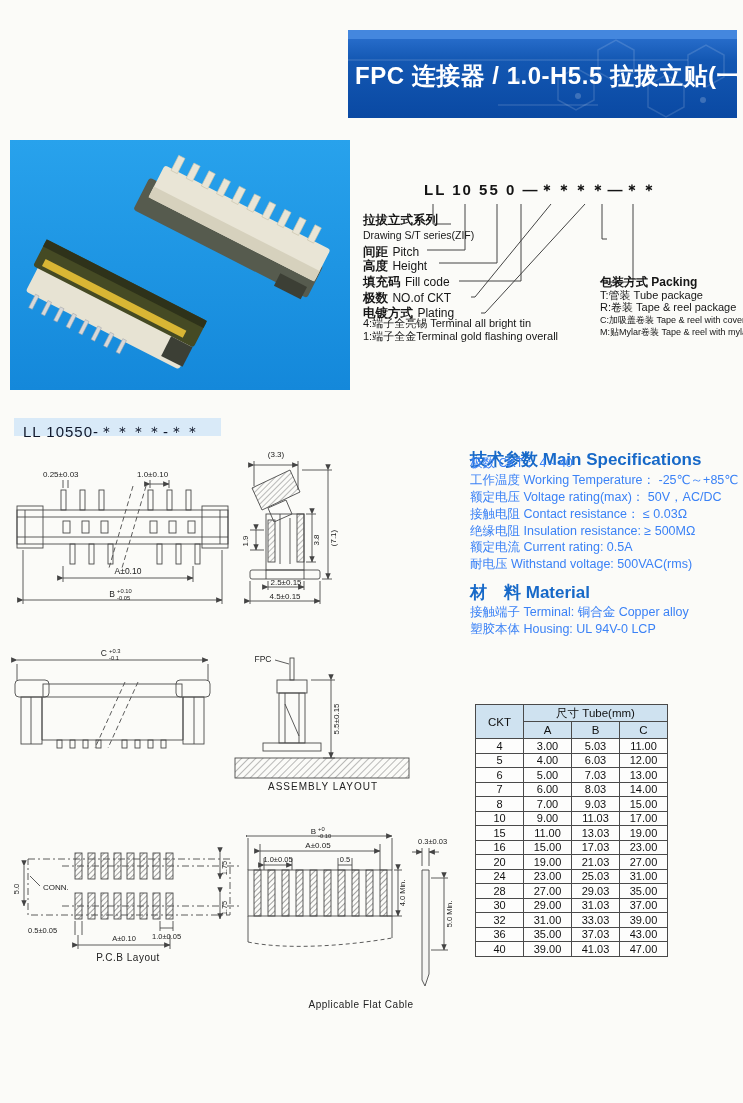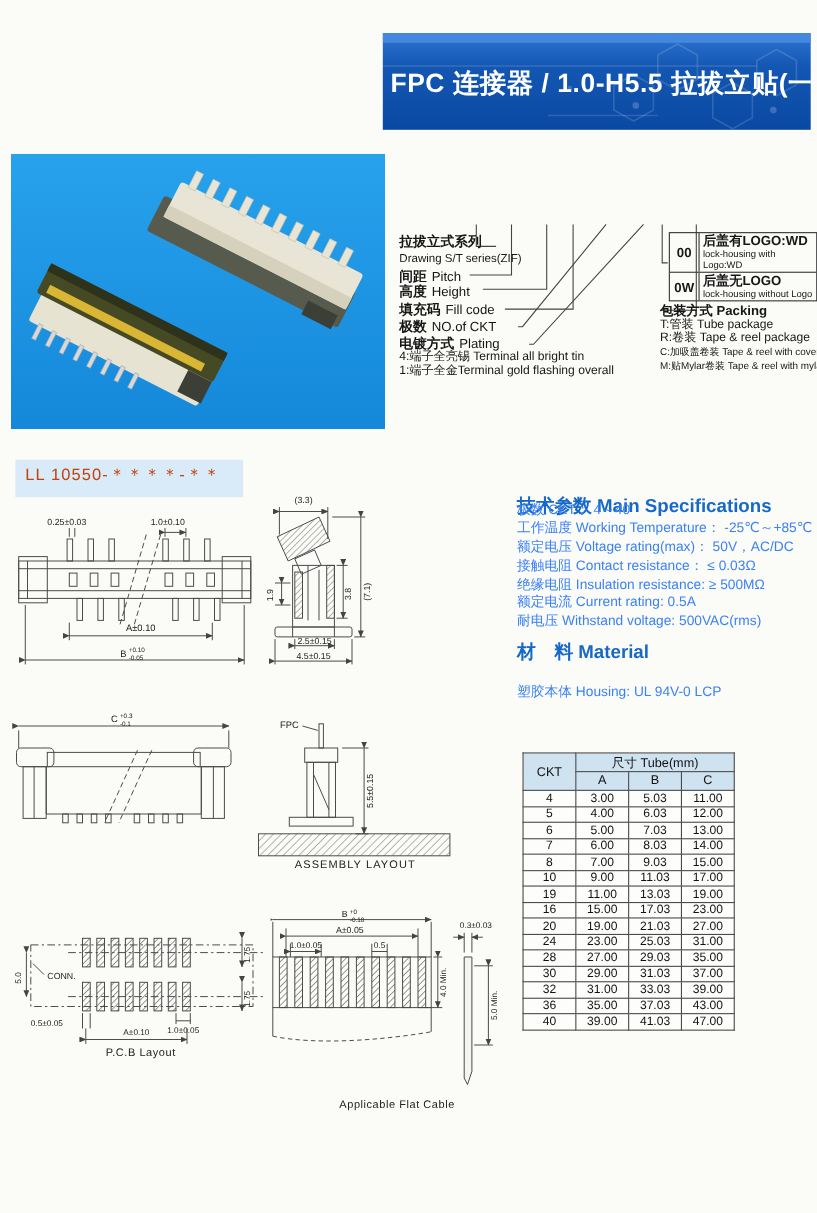--- a/index.html
+++ b/index.html
@@ -23,27 +23,27 @@
   .logo-row:last-child{border-bottom:none;}
   .logo-code{width:26px;border-right:1px solid #333;display:flex;align-items:center;justify-content:center;font-size:12px;font-weight:bold;}
   .logo-desc{flex:1;padding:1px 3px;}
   .logo-zh{font-size:12px;font-weight:bold;line-height:13px;}
   .logo-en{font-size:8.6px;line-height:10px;}
   .packing{left:600px;top:276px;line-height:12.5px;white-space:nowrap;}
   .packing-title{font-size:12px;font-weight:bold;}
   .packing-opt{font-size:11px;}
   .packing-opt.small{font-size:9px;}
   
-  .part-label{left:14px;top:418px;width:198px;height:34px;background:#d9eaf8;font-size:15px;
-              line-height:27px;padding-left:9px;letter-spacing:1px;color:#c2410c;font-weight:500;white-space:nowrap;}
+  .part-label{left:14px;top:418px;width:198px;height:18px;background:#d9eaf8;font-size:15px;
+              line-height:27px;padding-left:9px;letter-spacing:1px;color:#0f172a;font-weight:500;white-space:nowrap;}
   
   .spec-head{font-size:17px;font-weight:bold;color:#1769c8;white-space:nowrap;}
   .spec-item{font-size:12.5px;color:#3b82f6;white-space:nowrap;}
   
-  .size-table{left:475px;top:684px;border-collapse:collapse;font-size:11px;color:#111;}
+  .size-table{left:475px;top:704px;border-collapse:collapse;font-size:11px;color:#111;}
   .size-table th,.size-table td{border:1px solid #4a4a4a;text-align:center;padding:0;}
   .size-table th{background:#cfe2f0;font-weight:normal;height:16px;font-size:11.5px;}
   .size-table td{height:13.5px;width:47px;background:#fdfdfc;}
   .size-table .ckt-col{width:47px;}
   
   .cap{font-size:10px;color:#222;letter-spacing:1px;text-align:center;white-space:nowrap;}
   svg text{fill:#222;font-family:"Liberation Sans","DejaVu Sans",sans-serif;}
 </style>
 </head>
 <body>
@@ -111,20 +111,21 @@
           <rect x="-36" y="22" width="4" height="15"></rect>
         <rect x="-22" y="22" width="4" height="15"></rect>
           <rect x="-8" y="22" width="4" height="15"></rect>
         <rect x="6" y="22" width="4" height="15"></rect>
           <rect x="20" y="22" width="4" height="15"></rect>
       </g>
       <rect x="62" y="-2" width="24" height="22" fill="#3c3f35"></rect>
     </g>
   </svg>
 
+  <div class="abs pn-code">LL 10 55 0 —＊＊＊＊—＊＊</div>
 
   <svg class="abs" style="left:355px;top:170px" width="388" height="180" viewBox="0 0 388 180">
     <g fill="none" stroke="#444" stroke-width="1">
       <path d="M78,34 V54 H96"></path>
       <path d="M110,34 V80 H72"></path>
       <path d="M142,34 V93 H84"></path>
       <path d="M166,34 V111 H104"></path>
       <path d="M196,34 L120,127 H116"></path>
       <path d="M230,34 L130,143 H126"></path>
       <path d="M247,34 V69 H252"></path>
@@ -152,36 +153,20 @@
     <span class="pn-zh">极数</span>
     <span class="pn-en" style="font-size:12px">NO.of CKT</span>
   </div>
   <div class="abs pn-field" style="left:363px;top:303px">
     <span class="pn-zh">电镀方式</span>
     <span class="pn-en" style="font-size:12px">Plating</span>
   </div>
   <div class="abs pn-note" style="left:363px;top:316px">4:端子全亮锡 Terminal all bright tin</div>
   <div class="abs pn-note" style="left:363px;top:329px">1:端子全金Terminal gold flashing overall</div>
 
-  <div class="abs logo-table">
-    <div class="logo-row">
-      <div class="logo-code">00</div>
-      <div class="logo-desc">
-        <div class="logo-zh">后盖有LOGO:WD</div>
-        <div class="logo-en">lock-housing with Logo:WD</div>
-      </div>
-    </div>
-    <div class="logo-row">
-      <div class="logo-code">0W</div>
-      <div class="logo-desc">
-        <div class="logo-zh">后盖无LOGO</div>
-        <div class="logo-en">lock-housing without Logo</div>
-      </div>
-    </div>
-  </div>
 
   <div class="abs packing">
     <div class="packing-title">包装方式 Packing</div>
     <div class="packing-opt">T:管装 Tube package</div>
     <div class="packing-opt">R:卷装 Tape &amp; reel package</div>
     <div class="packing-opt small">C:加吸盖卷装 Tape &amp; reel with cover package</div>
     <div class="packing-opt small">M:贴Mylar卷装 Tape &amp; reel with mylar package</div>
   </div>
 
   <div class="abs part-label">LL 10550-＊＊＊＊-＊＊</div>
@@ -478,20 +463,21 @@
   <div class="abs spec-head" style="left:470px;top:448px">技术参数 Main Specifications</div>
   <div class="abs spec-item" style="left:470px;top:455px">极数 CKT： 4～40</div>
   <div class="abs spec-item" style="left:470px;top:472px">工作温度 Working Temperature： -25℃～+85℃</div>
   <div class="abs spec-item" style="left:470px;top:489px">额定电压 Voltage rating(max)： 50V，AC/DC</div>
   <div class="abs spec-item" style="left:470px;top:506px">接触电阻 Contact resistance： ≤ 0.03Ω</div>
   <div class="abs spec-item" style="left:470px;top:523px">绝缘电阻 Insulation resistance: ≥ 500MΩ</div>
   <div class="abs spec-item" style="left:470px;top:539px">额定电流 Current rating: 0.5A</div>
   <div class="abs spec-item" style="left:470px;top:556px">耐电压 Withstand voltage: 500VAC(rms)</div>
 
   <div class="abs spec-head" style="left:470px;top:581px">材　料 Material</div>
+  <div class="abs spec-item" style="left:470px;top:604px">接触端子 Terminal: 铜合金 Copper alloy</div>
   <div class="abs spec-item" style="left:470px;top:621px">塑胶本体 Housing: UL 94V-0 LCP</div>
 
   <table class="abs size-table">
     <thead>
       <tr>
         <th rowspan="2" class="ckt-col">CKT</th>
         <th colspan="3">尺寸 Tube(mm)</th>
       </tr>
       <tr>
         <th>A</th>
@@ -530,21 +516,21 @@
           <td>9.03</td>
           <td>15.00</td>
         </tr>
       <tr>
           <td>10</td>
           <td>9.00</td>
           <td>11.03</td>
           <td>17.00</td>
         </tr>
       <tr>
-          <td>19</td>
+          <td>15</td>
           <td>11.00</td>
           <td>13.03</td>
           <td>19.00</td>
         </tr>
       <tr>
           <td>16</td>
           <td>15.00</td>
           <td>17.03</td>
           <td>23.00</td>
         </tr>

